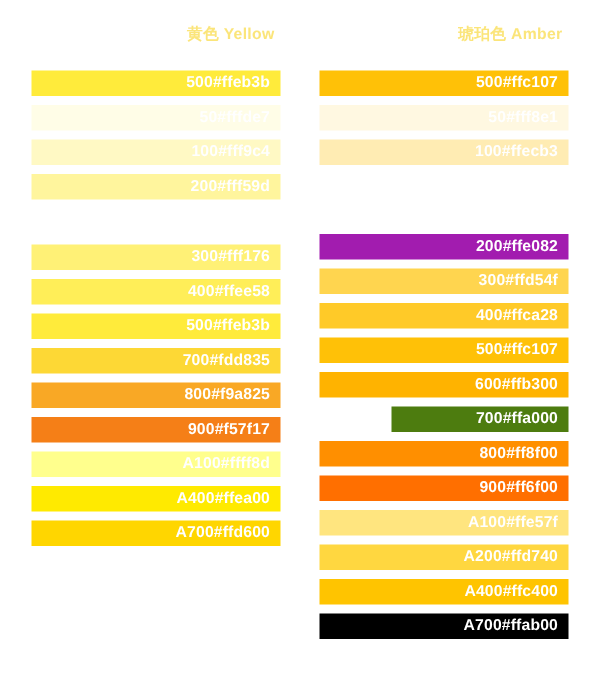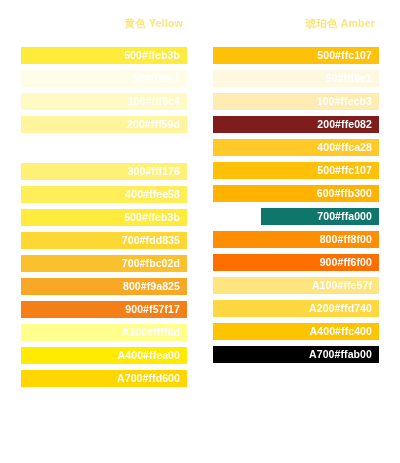--- a/index.html
+++ b/index.html
@@ -100,23 +100,20 @@
           </div>
           <div class="swatch-row" style="background-color: rgb(255, 238, 88); padding-left: 21px;">
             <span class="swatch-label">400#ffee58</span>
           </div>
           <div class="swatch-row" style="background-color: rgb(255, 235, 59);">
             <span class="swatch-label">500#ffeb3b</span>
           </div>
           <div class="swatch-row" style="background-color: rgb(253, 216, 53);">
             <span class="swatch-label">700#fdd835</span>
           </div>
-          <div class="swatch-row" style="background-color: rgb(251, 192, 45);">
-            <span class="swatch-label">700#fbc02d</span>
-          </div>
           <div class="swatch-row" style="background-color: rgb(249, 168, 37);">
             <span class="swatch-label">800#f9a825</span>
           </div>
           <div class="swatch-row" style="background-color: rgb(245, 127, 23);">
             <span class="swatch-label">900#f57f17</span>
           </div>
           <div class="swatch-row" style="background-color: rgb(255, 255, 141);">
             <span class="swatch-label">A100#ffff8d</span>
           </div>
           <div class="swatch-row" style="background-color: rgb(255, 234, 0);">
@@ -133,33 +130,36 @@
       <div class="swatch-list">
           <div class="swatch-row" style="background-color: rgb(255, 193, 7);">
             <span class="swatch-label">500#ffc107</span>
           </div>
           <div class="swatch-row" style="background-color: rgb(255, 248, 225);">
             <span class="swatch-label">50#fff8e1</span>
           </div>
           <div class="swatch-row" style="background-color: rgb(255, 236, 179); padding-left: 16px;">
             <span class="swatch-label">100#ffecb3</span>
           </div>
-          <div class="swatch-row" style="background-color: #7f1d1d;">
+          <div class="swatch-row" style="background-color: #a21caf; margin-top: 40px;">
             <span class="swatch-label">200#ffe082</span>
+          </div>
+          <div class="swatch-row" style="background-color: rgb(255, 213, 79);">
+            <span class="swatch-label">300#ffd54f</span>
           </div>
           <div class="swatch-row" style="background-color: rgb(255, 202, 40);">
             <span class="swatch-label">400#ffca28</span>
           </div>
           <div class="swatch-row" style="background-color: rgb(255, 193, 7);">
             <span class="swatch-label">500#ffc107</span>
           </div>
           <div class="swatch-row" style="background-color: rgb(255, 179, 0);">
             <span class="swatch-label">600#ffb300</span>
           </div>
-          <div class="swatch-row" style="background-color: #0f766e; margin-left: 48px;">
+          <div class="swatch-row" style="background-color: #4d7c0f; margin-left: 48px;">
             <span class="swatch-label">700#ffa000</span>
           </div>
           <div class="swatch-row" style="background-color: rgb(255, 143, 0);">
             <span class="swatch-label">800#ff8f00</span>
           </div>
           <div class="swatch-row" style="background-color: rgb(255, 111, 0);">
             <span class="swatch-label">900#ff6f00</span>
           </div>
           <div class="swatch-row" style="background-color: rgb(255, 229, 127); padding-left: 11px;">
             <span class="swatch-label">A100#ffe57f</span>

